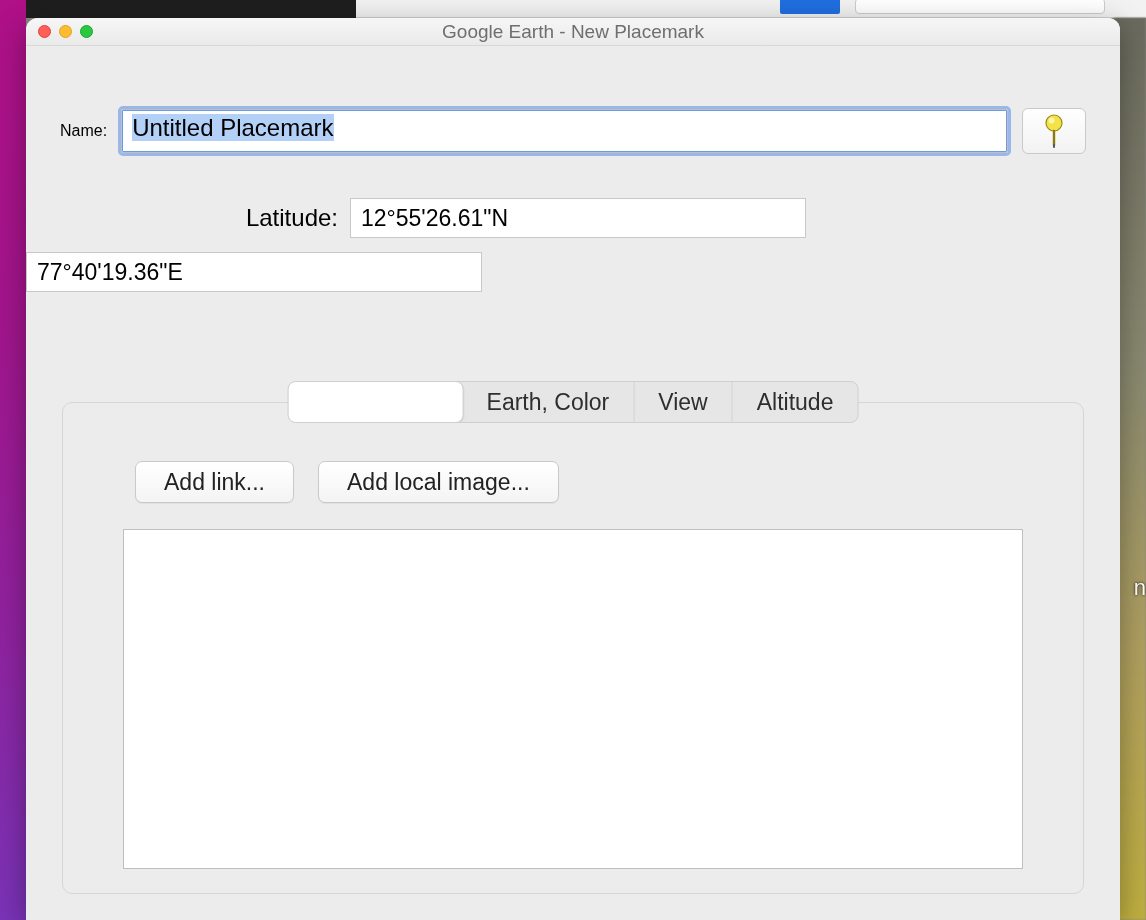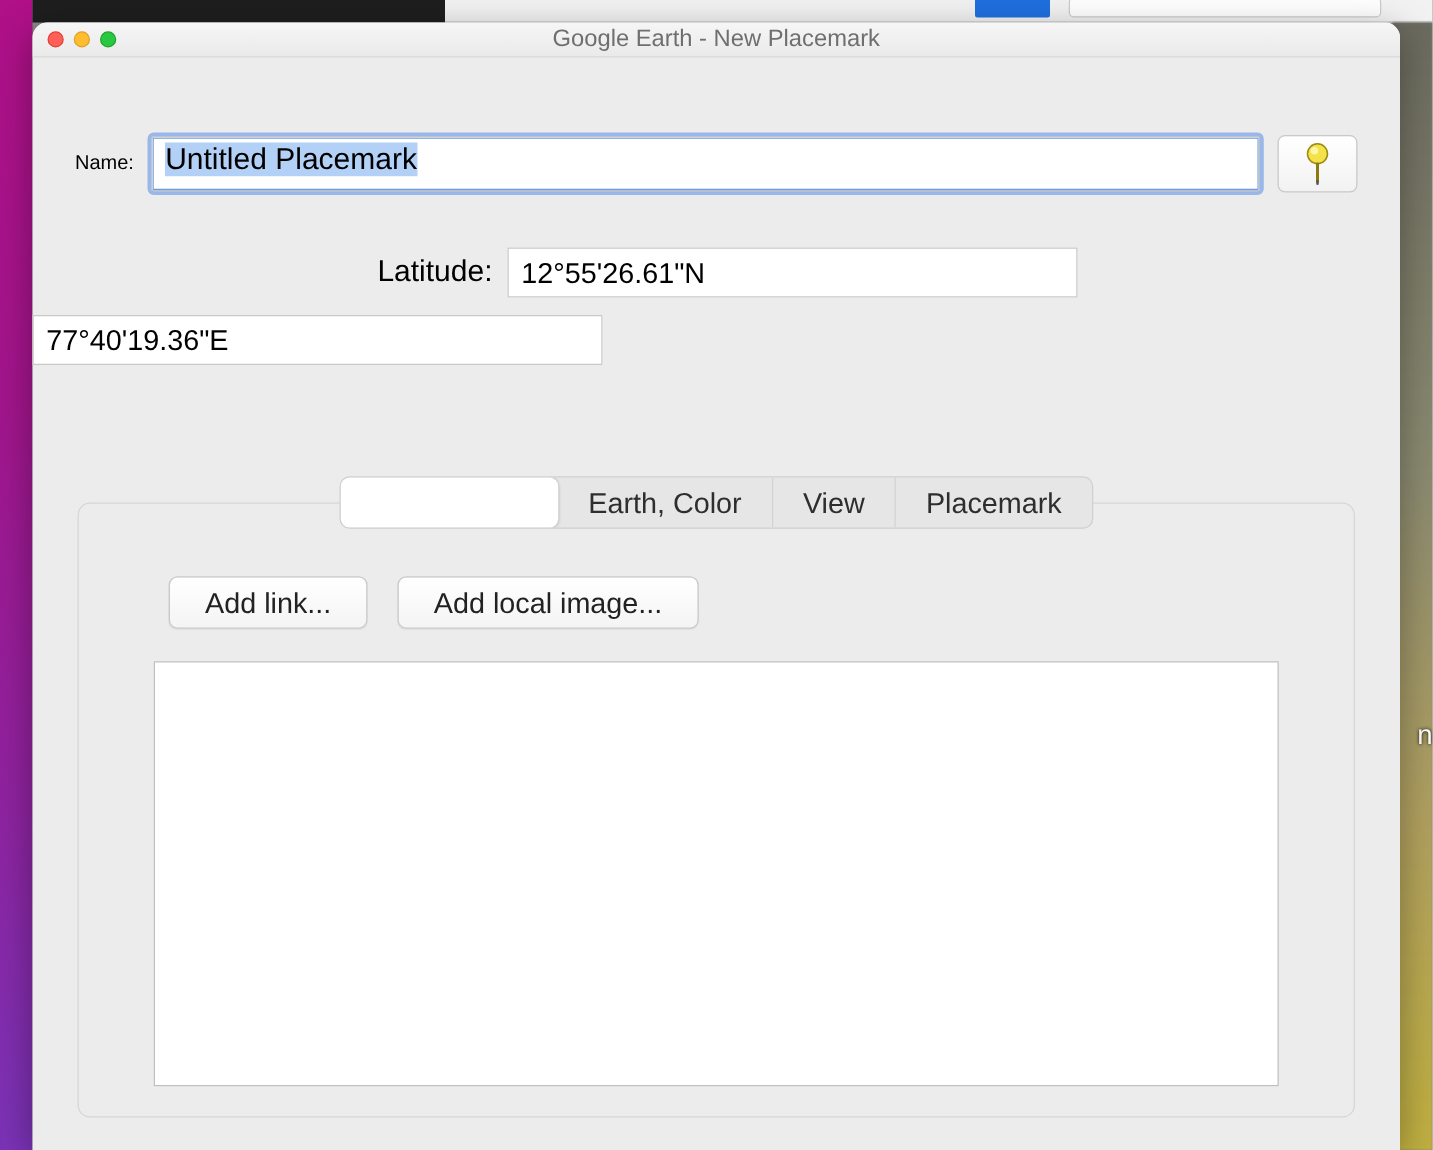--- a/index.html
+++ b/index.html
@@ -100,21 +100,21 @@
     display:flex; align-items:center; justify-content:center;
     cursor:pointer;
   }
 
   .coord-block {
     margin: 44px 0 0 0;
     display:flex; flex-direction:column; gap:14px;
   }
   .coord-row { display:flex; align-items:center; }
   .coord-label {
-    width: 380px; text-align:right; padding-right:12px;
+    width: 324px; text-align:right; padding-right:12px;
     font-size:24px; color:#000;padding-left:28px;
   }
   .coord-input {
     width: 456px; height:40px;
     border:1px solid #c8c8c8;
     background:#fff;
     font-size:23px;
     padding: 4px 10px;
   }
 
@@ -235,21 +235,21 @@
         <div class="tab active">
           <span></span>
         </div>
         <div class="tab">
           <span>Earth, Color</span>
         </div>
         <div class="tab">
           <span>View</span>
         </div>
         <div class="tab">
-          <span>Placemark</span>
+          <span>Altitude</span>
         </div>
       </div>
 
       <div class="tab-panel">
         <div class="btn-row">
           <button class="mac-btn">
             <span>Add link...</span>
           </button>
           <button class="mac-btn">
             <span>Add local image...</span>

